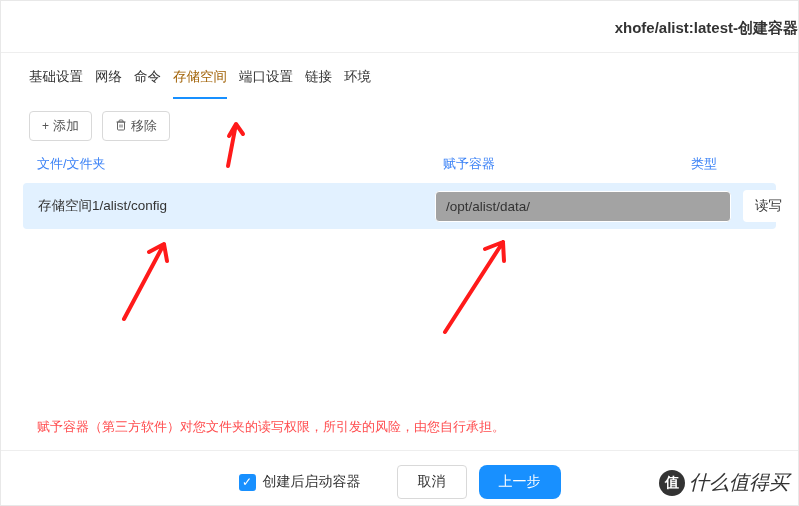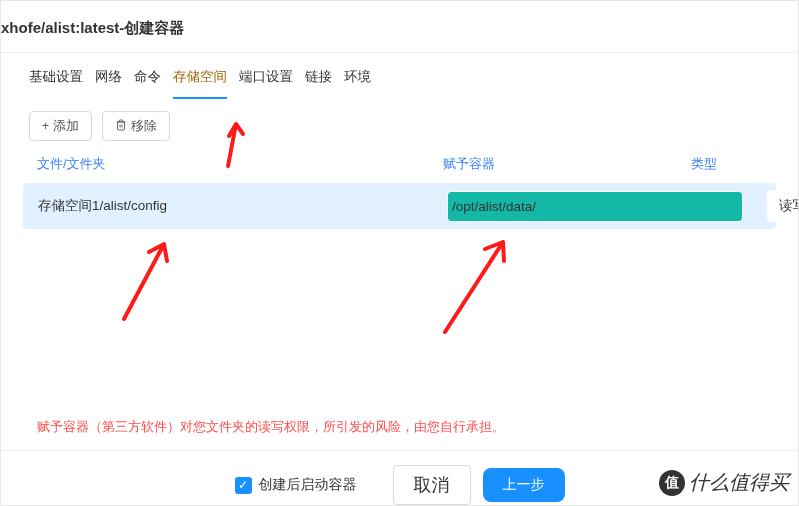--- a/index.html
+++ b/index.html
@@ -11,21 +11,21 @@
       font-family: -apple-system, BlinkMacSystemFont, "Segoe UI", "Microsoft YaHei", sans-serif;
       background: #fff;
       font-size: 14px;
       color: #333;
       width: 799px;
       height: 506px;
       overflow: hidden;
       border: 1px solid #e8e8e8;
     }
     .header {
-      text-align: left;
+      text-align: right;
       padding: 18px 0 14px;
       font-weight: 600;
       font-size: 15px;
       border-bottom: 1px solid #eee;
     }
     .tabs {
       display: flex;
       padding: 0 28px;
       gap: 12px;
       border-bottom: 1px solid transparent;
@@ -77,36 +77,35 @@
     .col-type {
       flex: 1;
     }
     .table-row {
       display: flex;
       align-items: center;
       padding: 7px 10px;
       margin: 0 22px;
       background: #e2f1ff;
       border-radius: 4px;
-      gap: 12px;
     }
     .cell-file {
       flex: 0 0 402px;
       padding-left: 5px;
       font-size: 13.5px;
       color: #333;
     }
     .cell-path {
       flex: 0 0 308px;
     }
     .cell-path input {
       width: 296px;
-      padding: 7px 4px;
+      padding: 7px 10px;
       border: 1px solid #fff;
-      background: #14b8a6;
+      background: #a3a3a3;
       border-radius: 4px;
       font-size: 13.5px;
       color: #333;
     }
     .cell-type {
       flex: 1;
     }
     .select-box {
       display: flex;
       align-items: center;
@@ -157,21 +156,21 @@
       align-items: center;
       justify-content: center;
       color: #fff;
       font-size: 12px;
     }
     .btn-secondary {
       padding: 7px 20px;
       background: #fff;
       border: 1px solid #d9d9d9;
       border-radius: 4px;
-      font-size: 18px;
+      font-size: 14px;
       color: #333;
       cursor: pointer;
     }
     .btn-primary {
       padding: 8px 20px;
       background: #1890ff;
       border: none;
       border-radius: 8px;
       font-size: 14px;
       color: #fff;

